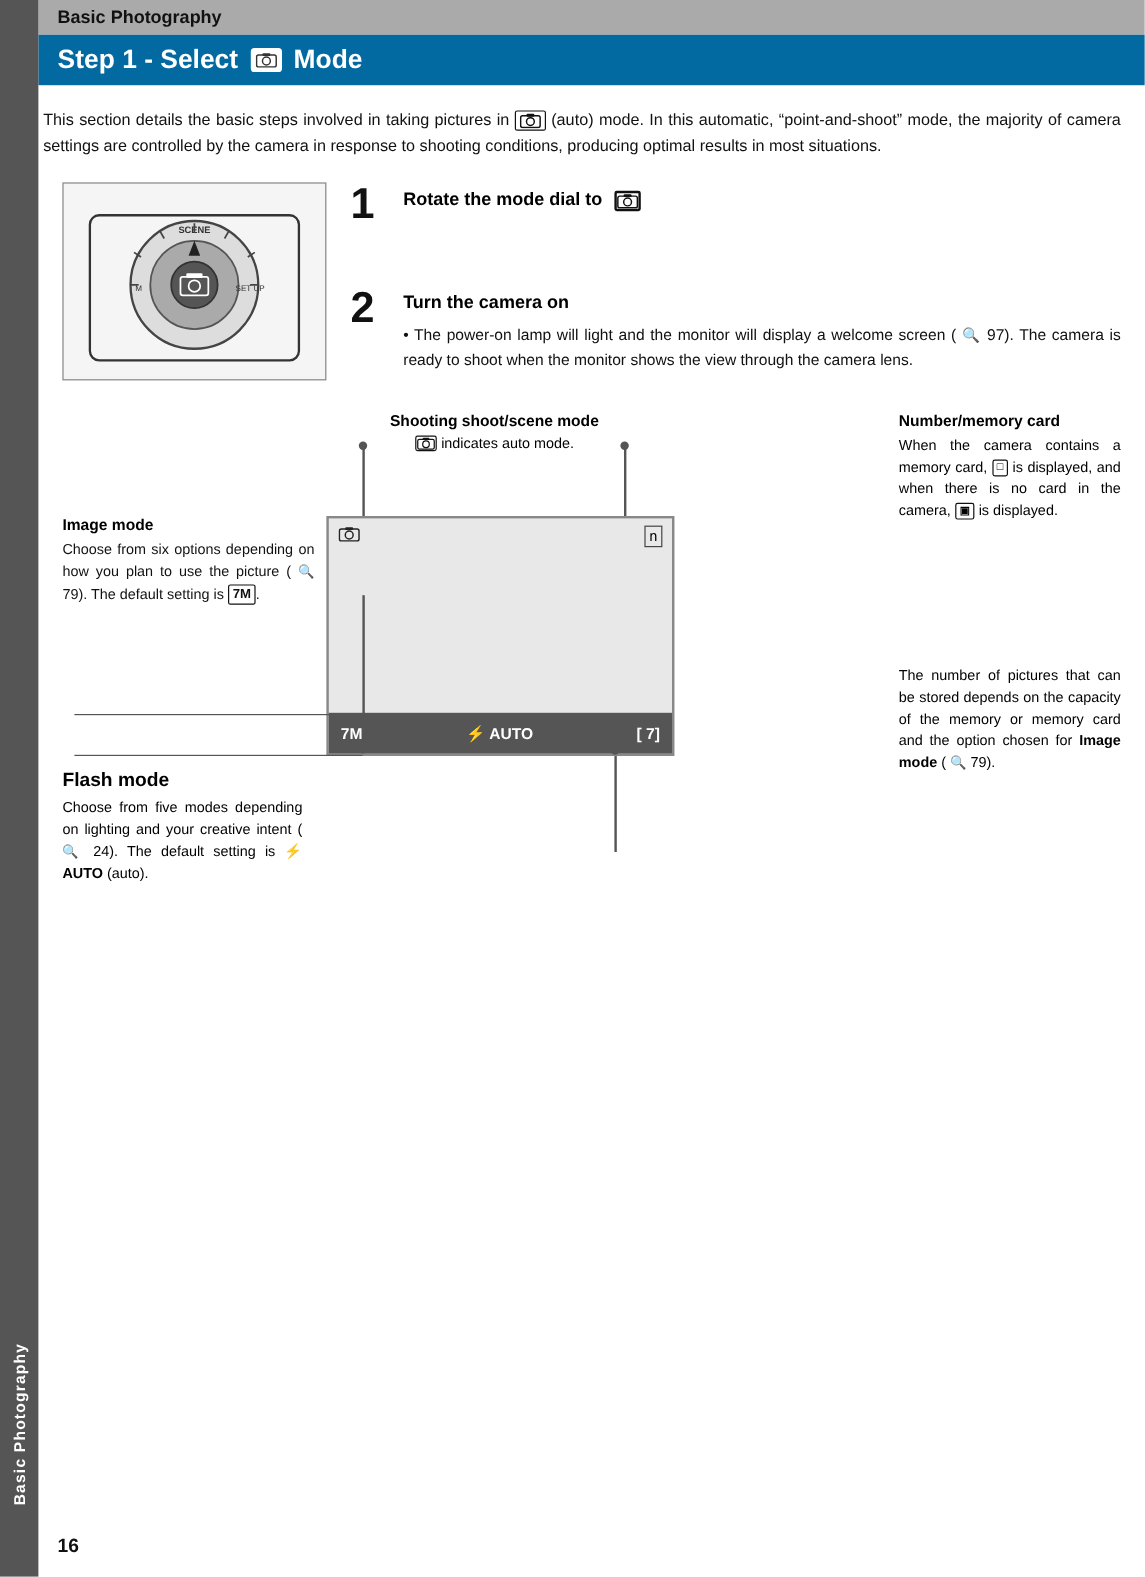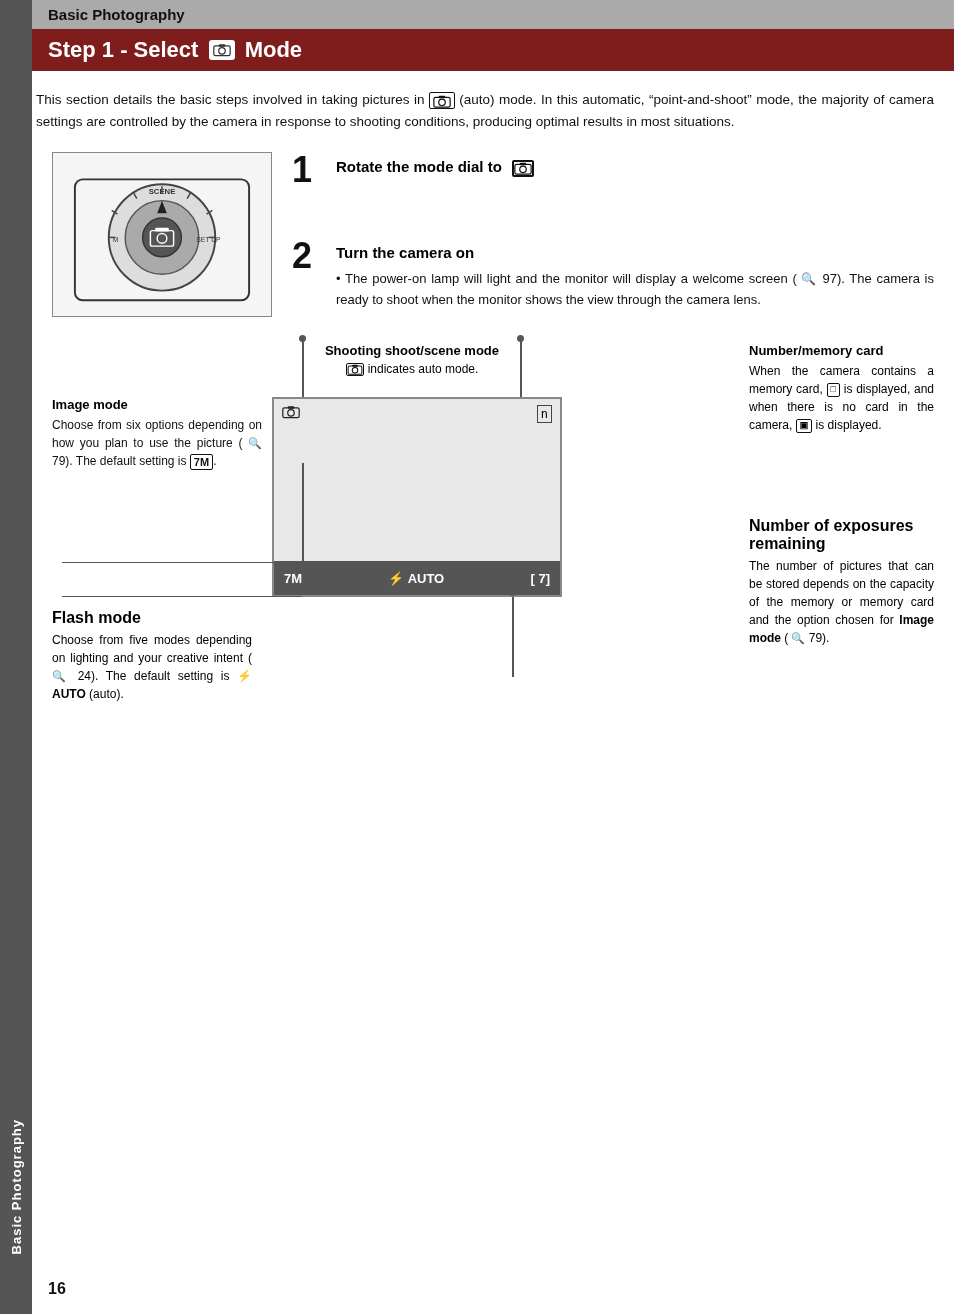--- a/index.html
+++ b/index.html
@@ -45,21 +45,21 @@
     .section-header {
       background: #aaa;
       padding: 6px 16px;
       font-size: 15px;
       font-weight: bold;
       color: #111;
     }
 
     
     .step-header {
-      background: #7f1d1d;
+      background: #0369a1;
       padding: 8px 16px;
       display: flex;
       align-items: center;
       gap: 8px;
     }
     .step-header-text {
       font-size: 22px;
       font-weight: bold;
       color: #fff;
     }
@@ -350,21 +350,21 @@
       </div>
 
       <div style="position:absolute; right:20px; top:16px; width:185px;">
         <div style="font-size:13px;font-weight:bold;margin-bottom:4px;">Number/memory card</div>
         <div style="font-size:12px;line-height:1.5;text-align:justify;">
           When the camera contains a memory card, <span class="icon-box" style="font-size:9px;">□</span> is displayed, and when there is no card in the camera, <span class="icon-box" style="font-size:9px;">▣</span> is displayed.
         </div>
       </div>
     </div>
 
-    <div style="position:relative; margin-top:60px;">
+    <div style="position:relative; margin-top:93px;">
 
       <div style="position:absolute; left:0; top:0; width:210px;">
 
         <div class="annotation-block">
           <h4>Image mode</h4>
           <p>
             Choose from six options depending on how you plan to use the picture (
             <span style="font-size:11px;">🔍</span>
             79). The default setting is <span class="icon-box">7M</span>.
           </p>
@@ -408,21 +408,20 @@
 
         <div style="position:absolute;bottom:-80px;left:240px;width:1.5px;height:80px;background:#555;"></div>
         <div style="position:absolute;bottom:0px;left:240px;width:1.5px;height:1.5px;">
           <div style="position:absolute;bottom:1px;left:-3px;width:7px;height:7px;background:#555;border-radius:50%;"></div>
         </div>
 
         <div style="position:absolute;bottom:2px;left:27px;width:7px;height:7px;background:#555;border-radius:50%;"></div>
       </div>
 
       <div style="position:absolute; right:0; top:120px; width:185px;">
-        <h4>Number of exposures remaining</h4>
         <p style="font-size:12px;line-height:1.5;text-align:justify;margin-top:4px;">
           The number of pictures that can be stored depends on the capacity of the memory or memory card and the option chosen for <strong>Image mode</strong> (
           <span style="font-size:11px;">🔍</span>
           79).
         </p>
       </div>
 
       <div style="position:absolute; left:0; top:212px; width:200px;">
         <h4>Flash mode</h4>
         <p style="font-size:12px;line-height:1.5;text-align:justify;margin-top:4px;">

